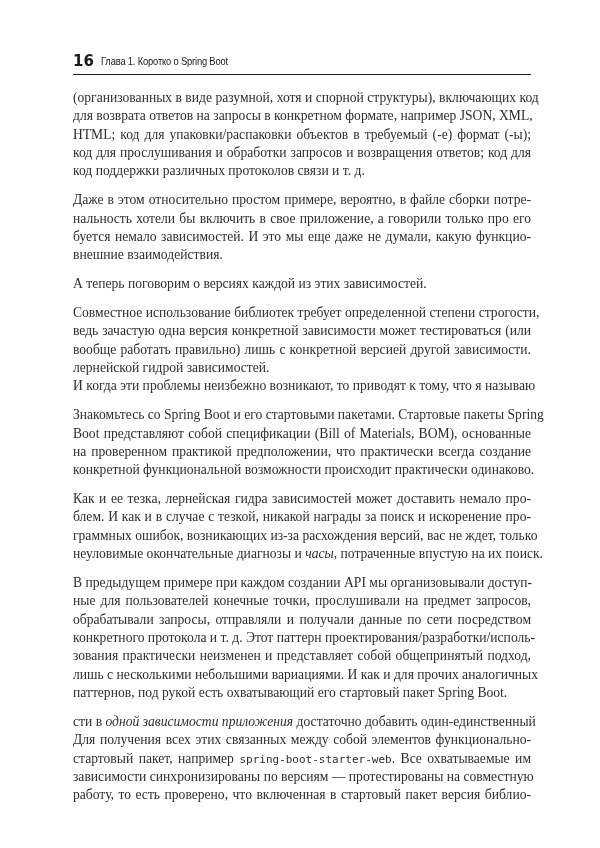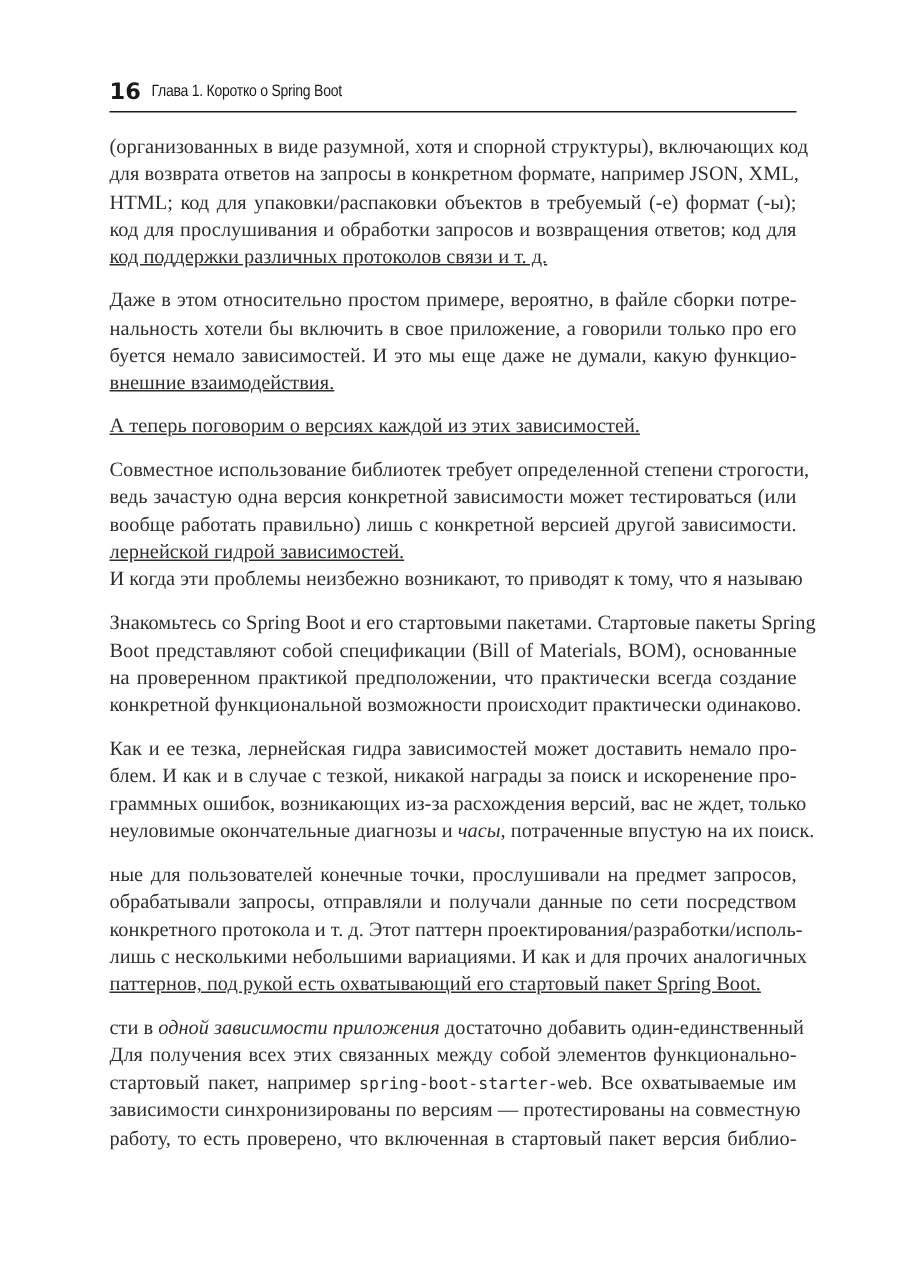--- a/index.html
+++ b/index.html
@@ -43,21 +43,21 @@
     color: #2e2e2e;
   }
   .para { margin: 0 0 10.5px 0; }
   .line {
     display: block;
     white-space: nowrap;
     text-align: justify;
     text-align-last: justify;
     height: 18.35px;
   }
-  .line.last { text-align-last: left; text-decoration: underline; }
+  .line.last { text-align-last: left; }
   .em { font-style: italic; }
   .code { font-family: "DejaVu Sans Mono", monospace; font-size: 11px; }
 </style>
 </head>
 <body>
 
 <div class="page-header">
   <span class="page-number">16</span>
   <span class="running-head">Глава 1. Коротко о Spring Boot</span>
 </div>
@@ -99,23 +99,25 @@
   </p>
 
   <p class="para">
     <span class="line">Как и ее тезка, лернейская гидра зависимостей может доставить немало про-</span>
     <span class="line">блем. И как и в случае с тезкой, никакой награды за поиск и искоренение про-</span>
     <span class="line">граммных ошибок, возникающих из-за расхождения версий, вас не ждет, только</span>
     <span class="line"><span>неуловимые окончательные диагнозы и </span><span class="em">часы</span><span>, потраченные впустую на их поиск.</span></span>
   </p>
 
   <p class="para">
+    <span class="line">В предыдущем примере при каждом создании API мы организовывали доступ-</span>
     <span class="line">ные для пользователей конечные точки, прослушивали на предмет запросов,</span>
     <span class="line">обрабатывали запросы, отправляли и получали данные по сети посредством</span>
     <span class="line">конкретного протокола и т. д. Этот паттерн проектирования/разработки/исполь-</span>
+    <span class="line">зования практически неизменен и представляет собой общепринятый подход,</span>
     <span class="line">лишь с несколькими небольшими вариациями. И как и для прочих аналогичных</span>
     <span class="line last">паттернов, под рукой есть охватывающий его стартовый пакет Spring Boot.</span>
   </p>
 
   <p class="para">
     <span class="line"><span>сти в </span><span class="em">одной зависимости приложения</span><span> достаточно добавить один-единственный</span></span>
     <span class="line">Для получения всех этих связанных между собой элементов функционально-</span>
     <span class="line"><span>стартовый пакет, например </span><span class="code">spring-boot-starter-web</span><span>. Все охватываемые им</span></span>
     <span class="line">зависимости синхронизированы по версиям — протестированы на совместную</span>
     <span class="line">работу, то есть проверено, что включенная в стартовый пакет версия библио-</span>

